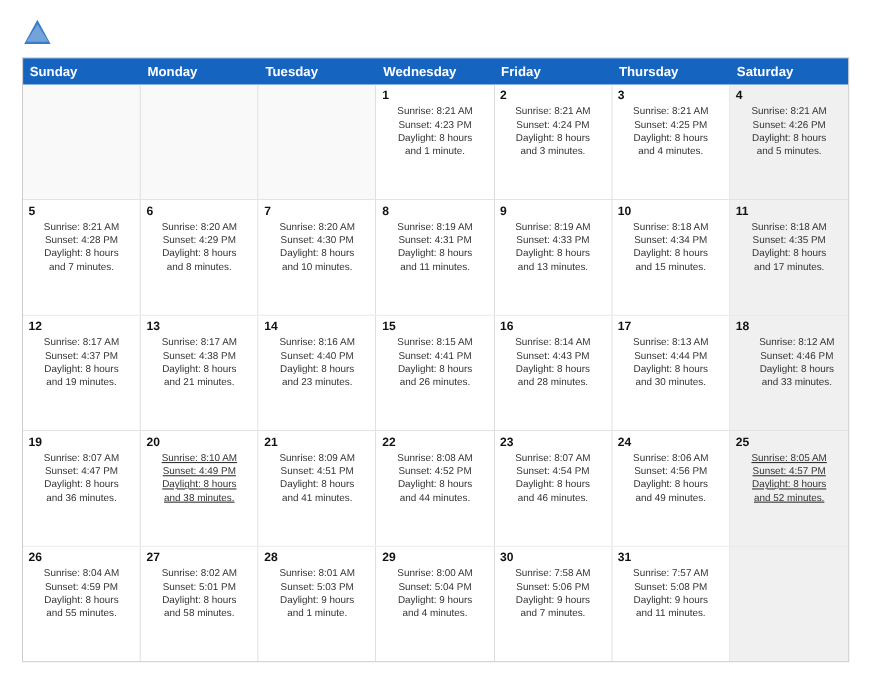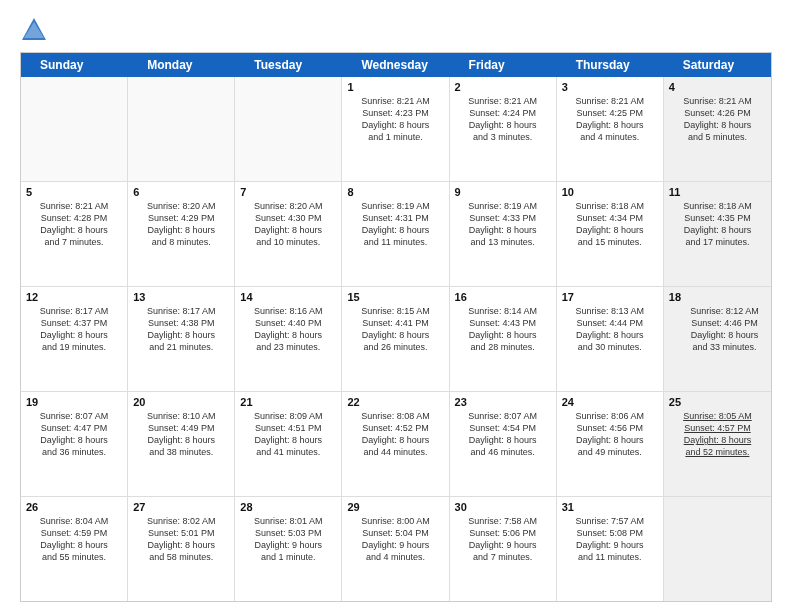--- a/index.html
+++ b/index.html
@@ -56,21 +56,20 @@
       display: grid;
       grid-template-columns: repeat(7, 1fr);
       background: #1565c0;
     }
     .cal-header-cell {
       color: #fff;
       font-size: 12px;
       font-weight: bold;
       padding: 5px 6px;
       text-align: left;
-      margin-left: 13px;
     }
     .cal-body {
       flex: 1;
       display: flex;
       flex-direction: column;
     }
     .cal-row {
       display: grid;
       grid-template-columns: repeat(7, 1fr);
       flex: 1;
@@ -288,21 +287,21 @@
         <div class="cal-row">
           <div class="cal-cell">
             <div class="day-num">19</div>
             <div class="cell-text" style="white-space: pre-line;">Sunrise: 8:07 AM
 Sunset: 4:47 PM
 Daylight: 8 hours
 and 36 minutes.</div>
           </div>
           <div class="cal-cell">
             <div class="day-num">20</div>
-            <div class="cell-text" style="white-space: pre-line;">Sunrise: 8:10 AM
+            <div class="cell-text" style="white-space: pre-line; text-decoration: underline;">Sunrise: 8:10 AM
 Sunset: 4:49 PM
 Daylight: 8 hours
 and 38 minutes.</div>
           </div>
           <div class="cal-cell">
             <div class="day-num">21</div>
             <div class="cell-text" style="white-space: pre-line;">Sunrise: 8:09 AM
 Sunset: 4:51 PM
 Daylight: 8 hours
 and 41 minutes.</div>

